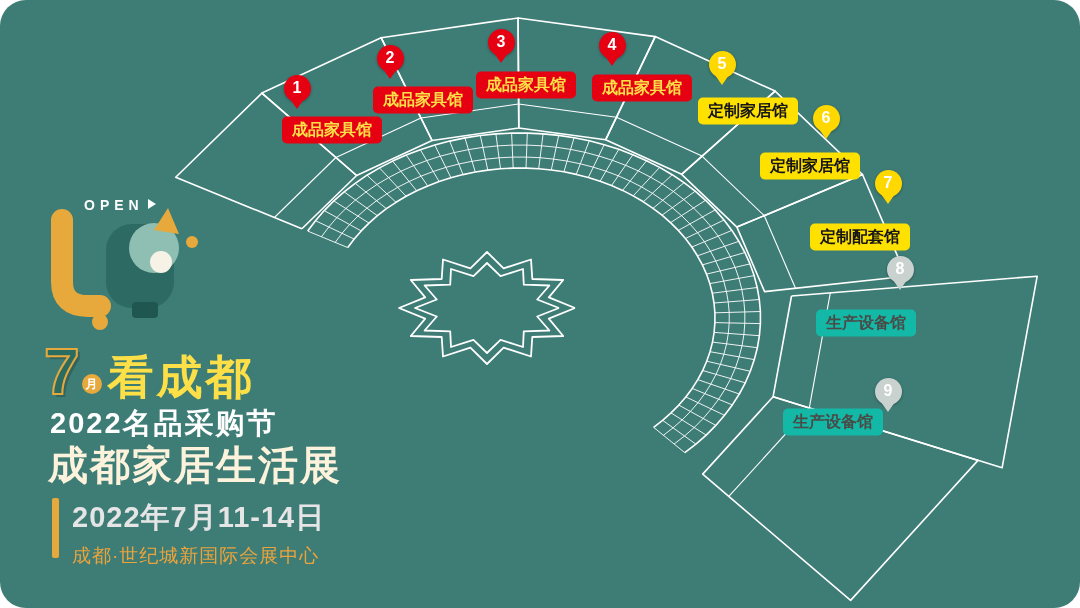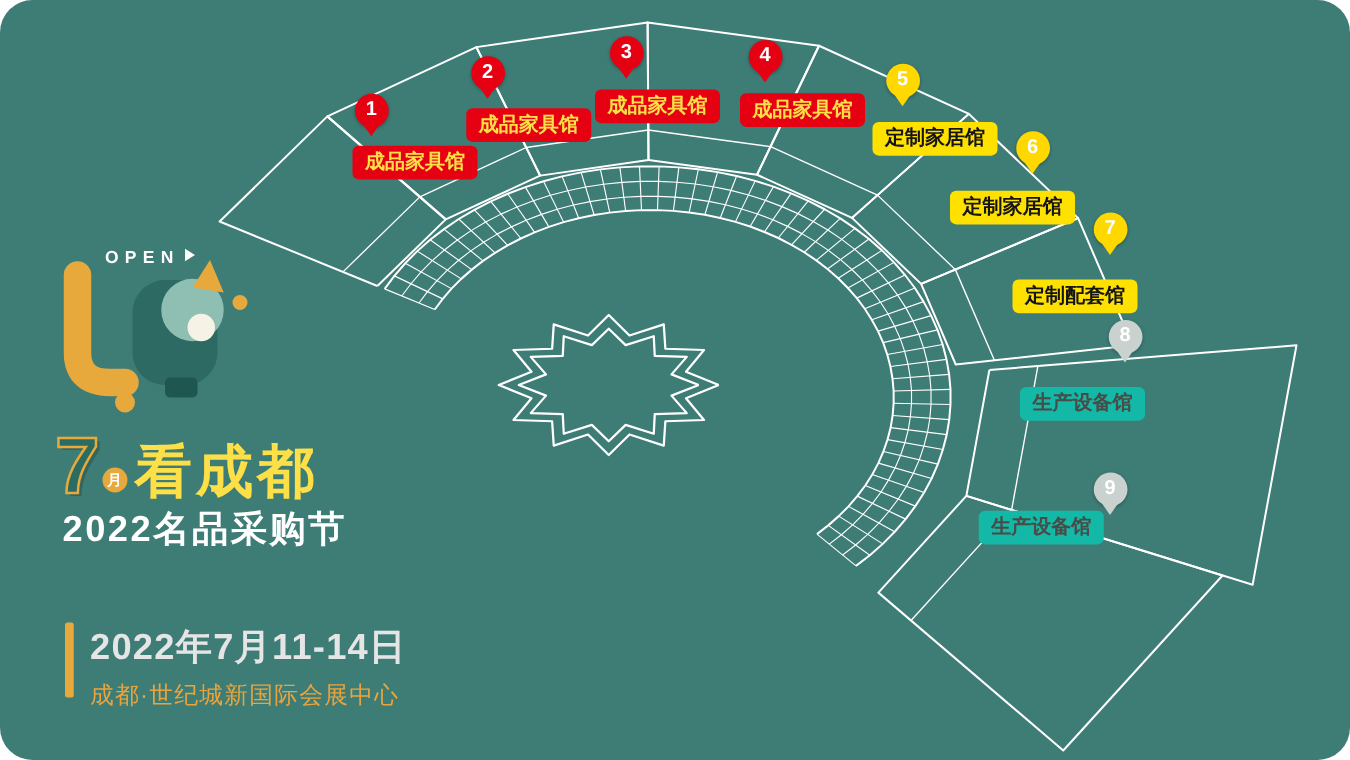--- a/index.html
+++ b/index.html
@@ -193,20 +193,21 @@
     <circle cx="52" cy="132" r="8" fill="#E8A93C"></circle>
   </svg>
 
   <div class="line-head">
     <span class="seven">7</span>
     <span class="month-badge">月</span>
     <span class="headline">看成都</span>
   </div>
 
   <div class="festival">2022名品采购节</div>
+  <div class="event">成都家居生活展</div>
 
   <div class="date-block">
     <div class="gold-bar"></div>
     <div>
       <div class="dates">2022年7月11-14日</div>
       <div class="venue">成都·世纪城新国际会展中心</div>
     </div>
   </div>
 
 </div>

